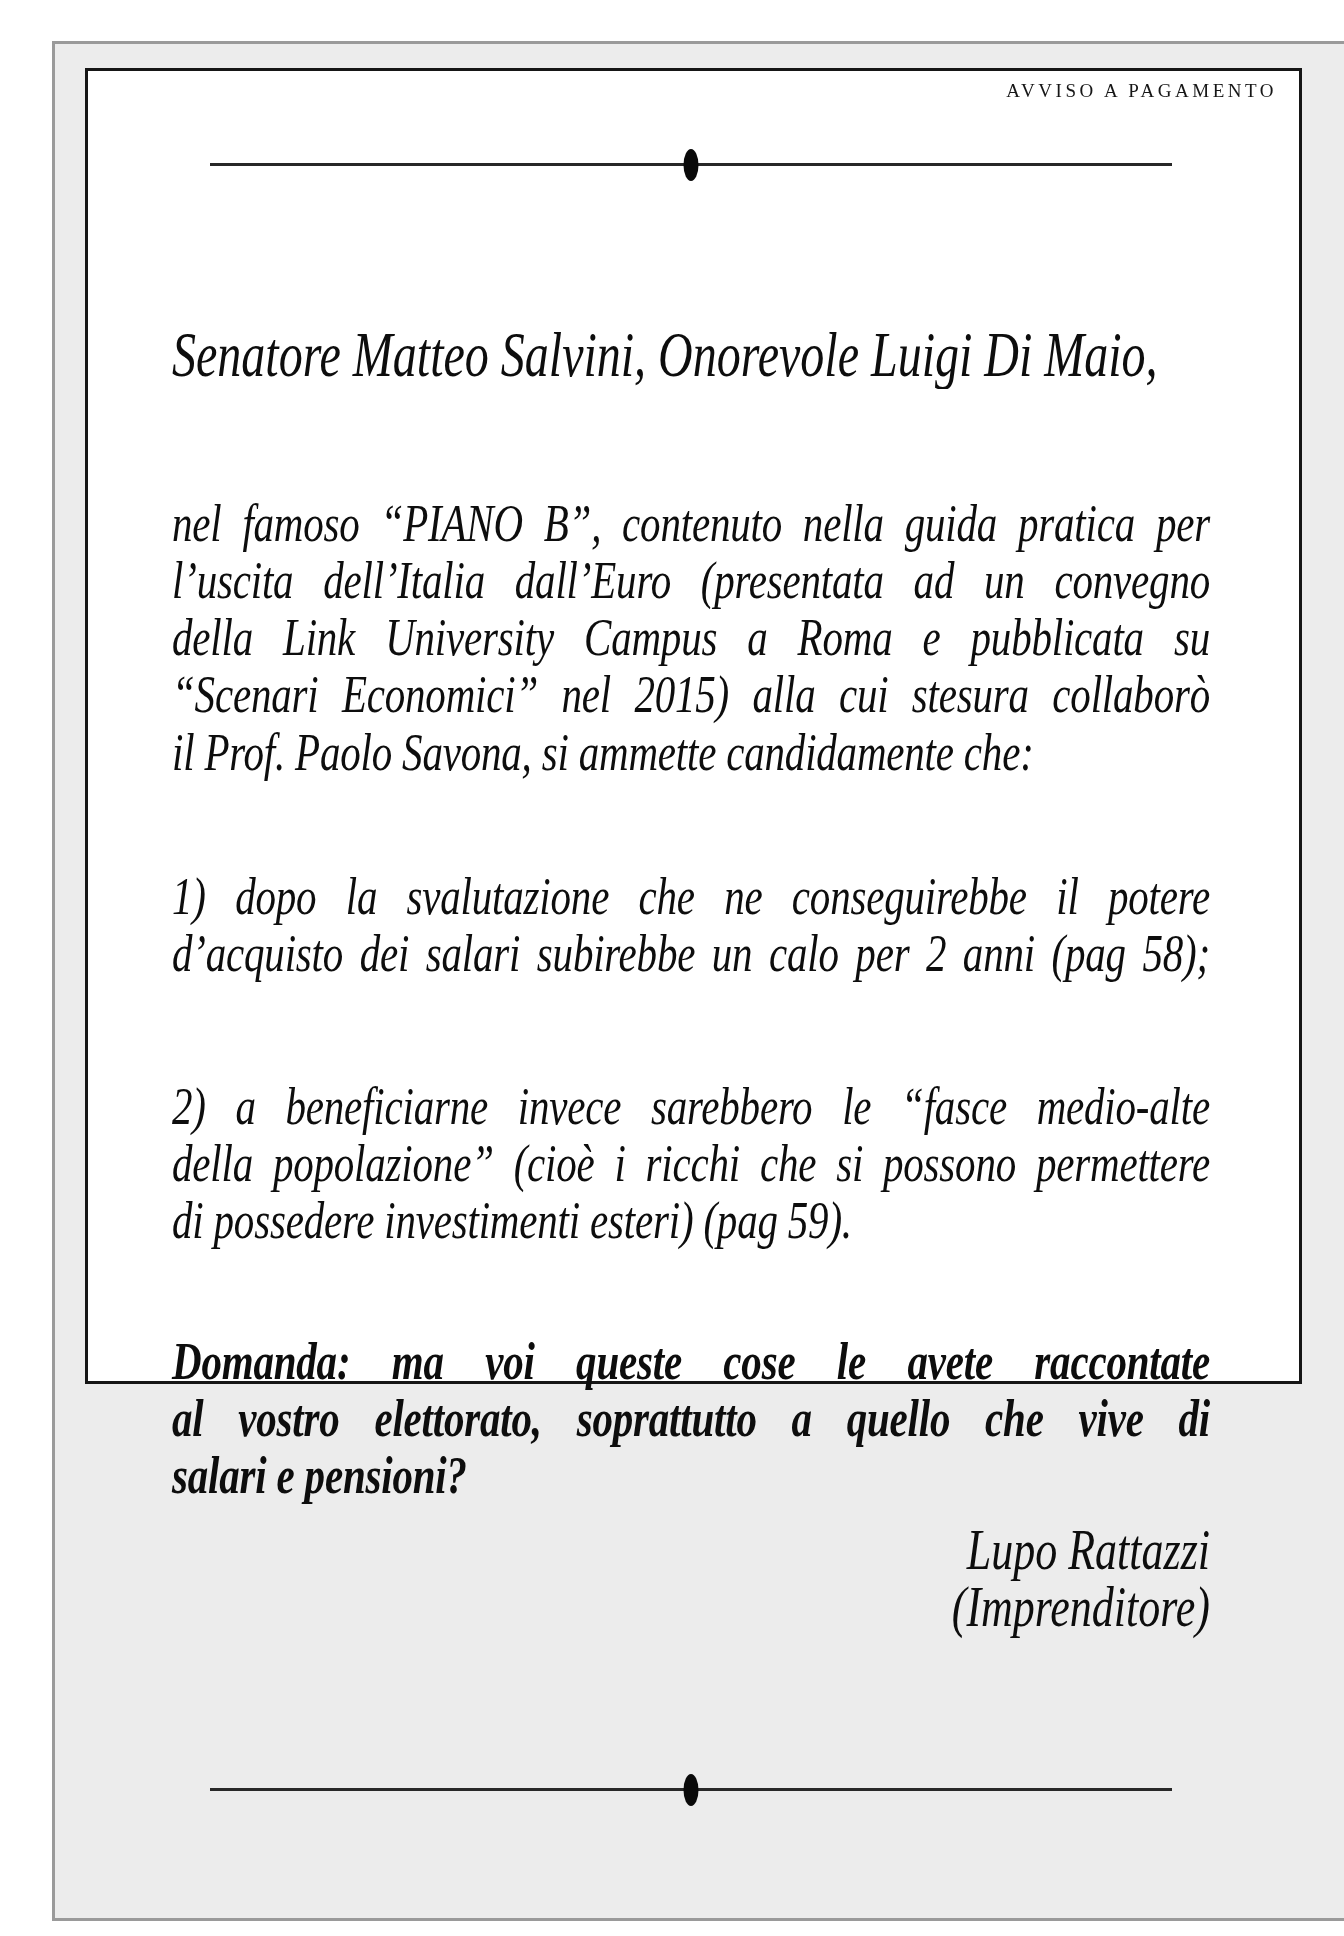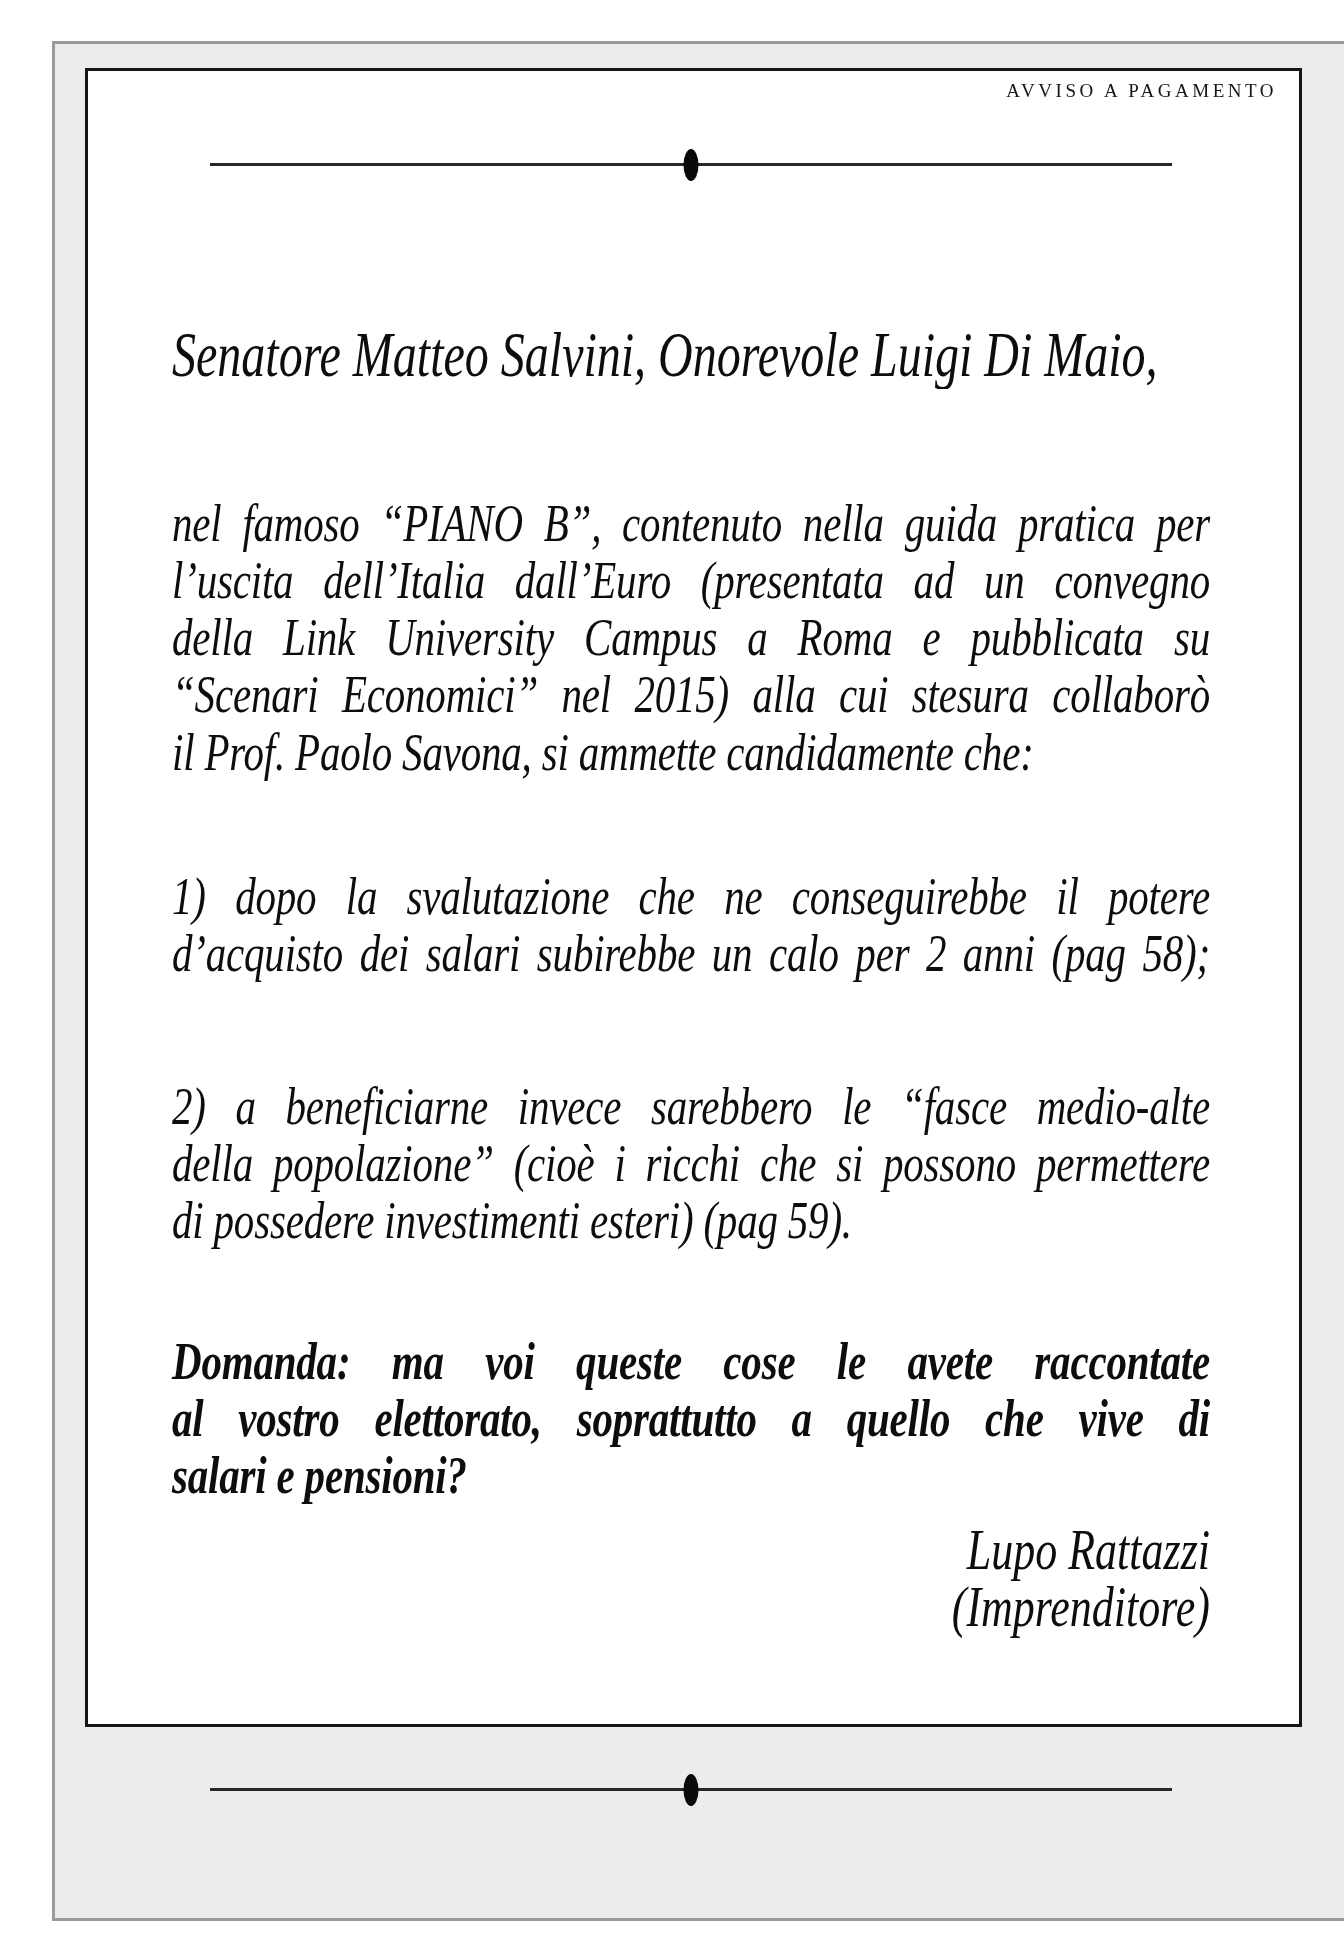--- a/index.html
+++ b/index.html
@@ -23,21 +23,21 @@
     background: var(--frame, #ececec);
     border-left: 3px solid var(--frame_edge, #9a9a9a);
     border-top: 3px solid var(--frame_edge, #9a9a9a);
     border-bottom: 3px solid var(--frame_edge, #9a9a9a);
   }
 
   
   .page {
     position: absolute;
     left: 85px; top: 68px;
-    width: 1217px; height: 1659px;
+    width: 1217px; height: 1316px;
     box-sizing: border-box;
     background: var(--paper, #ffffff);
     border: 3px solid var(--ink_border, #161616);
   }
 
   .notice {
     position: absolute;
     top: 9px; right: 22px;
     font-size: 19px;
     letter-spacing: 3.5px;

